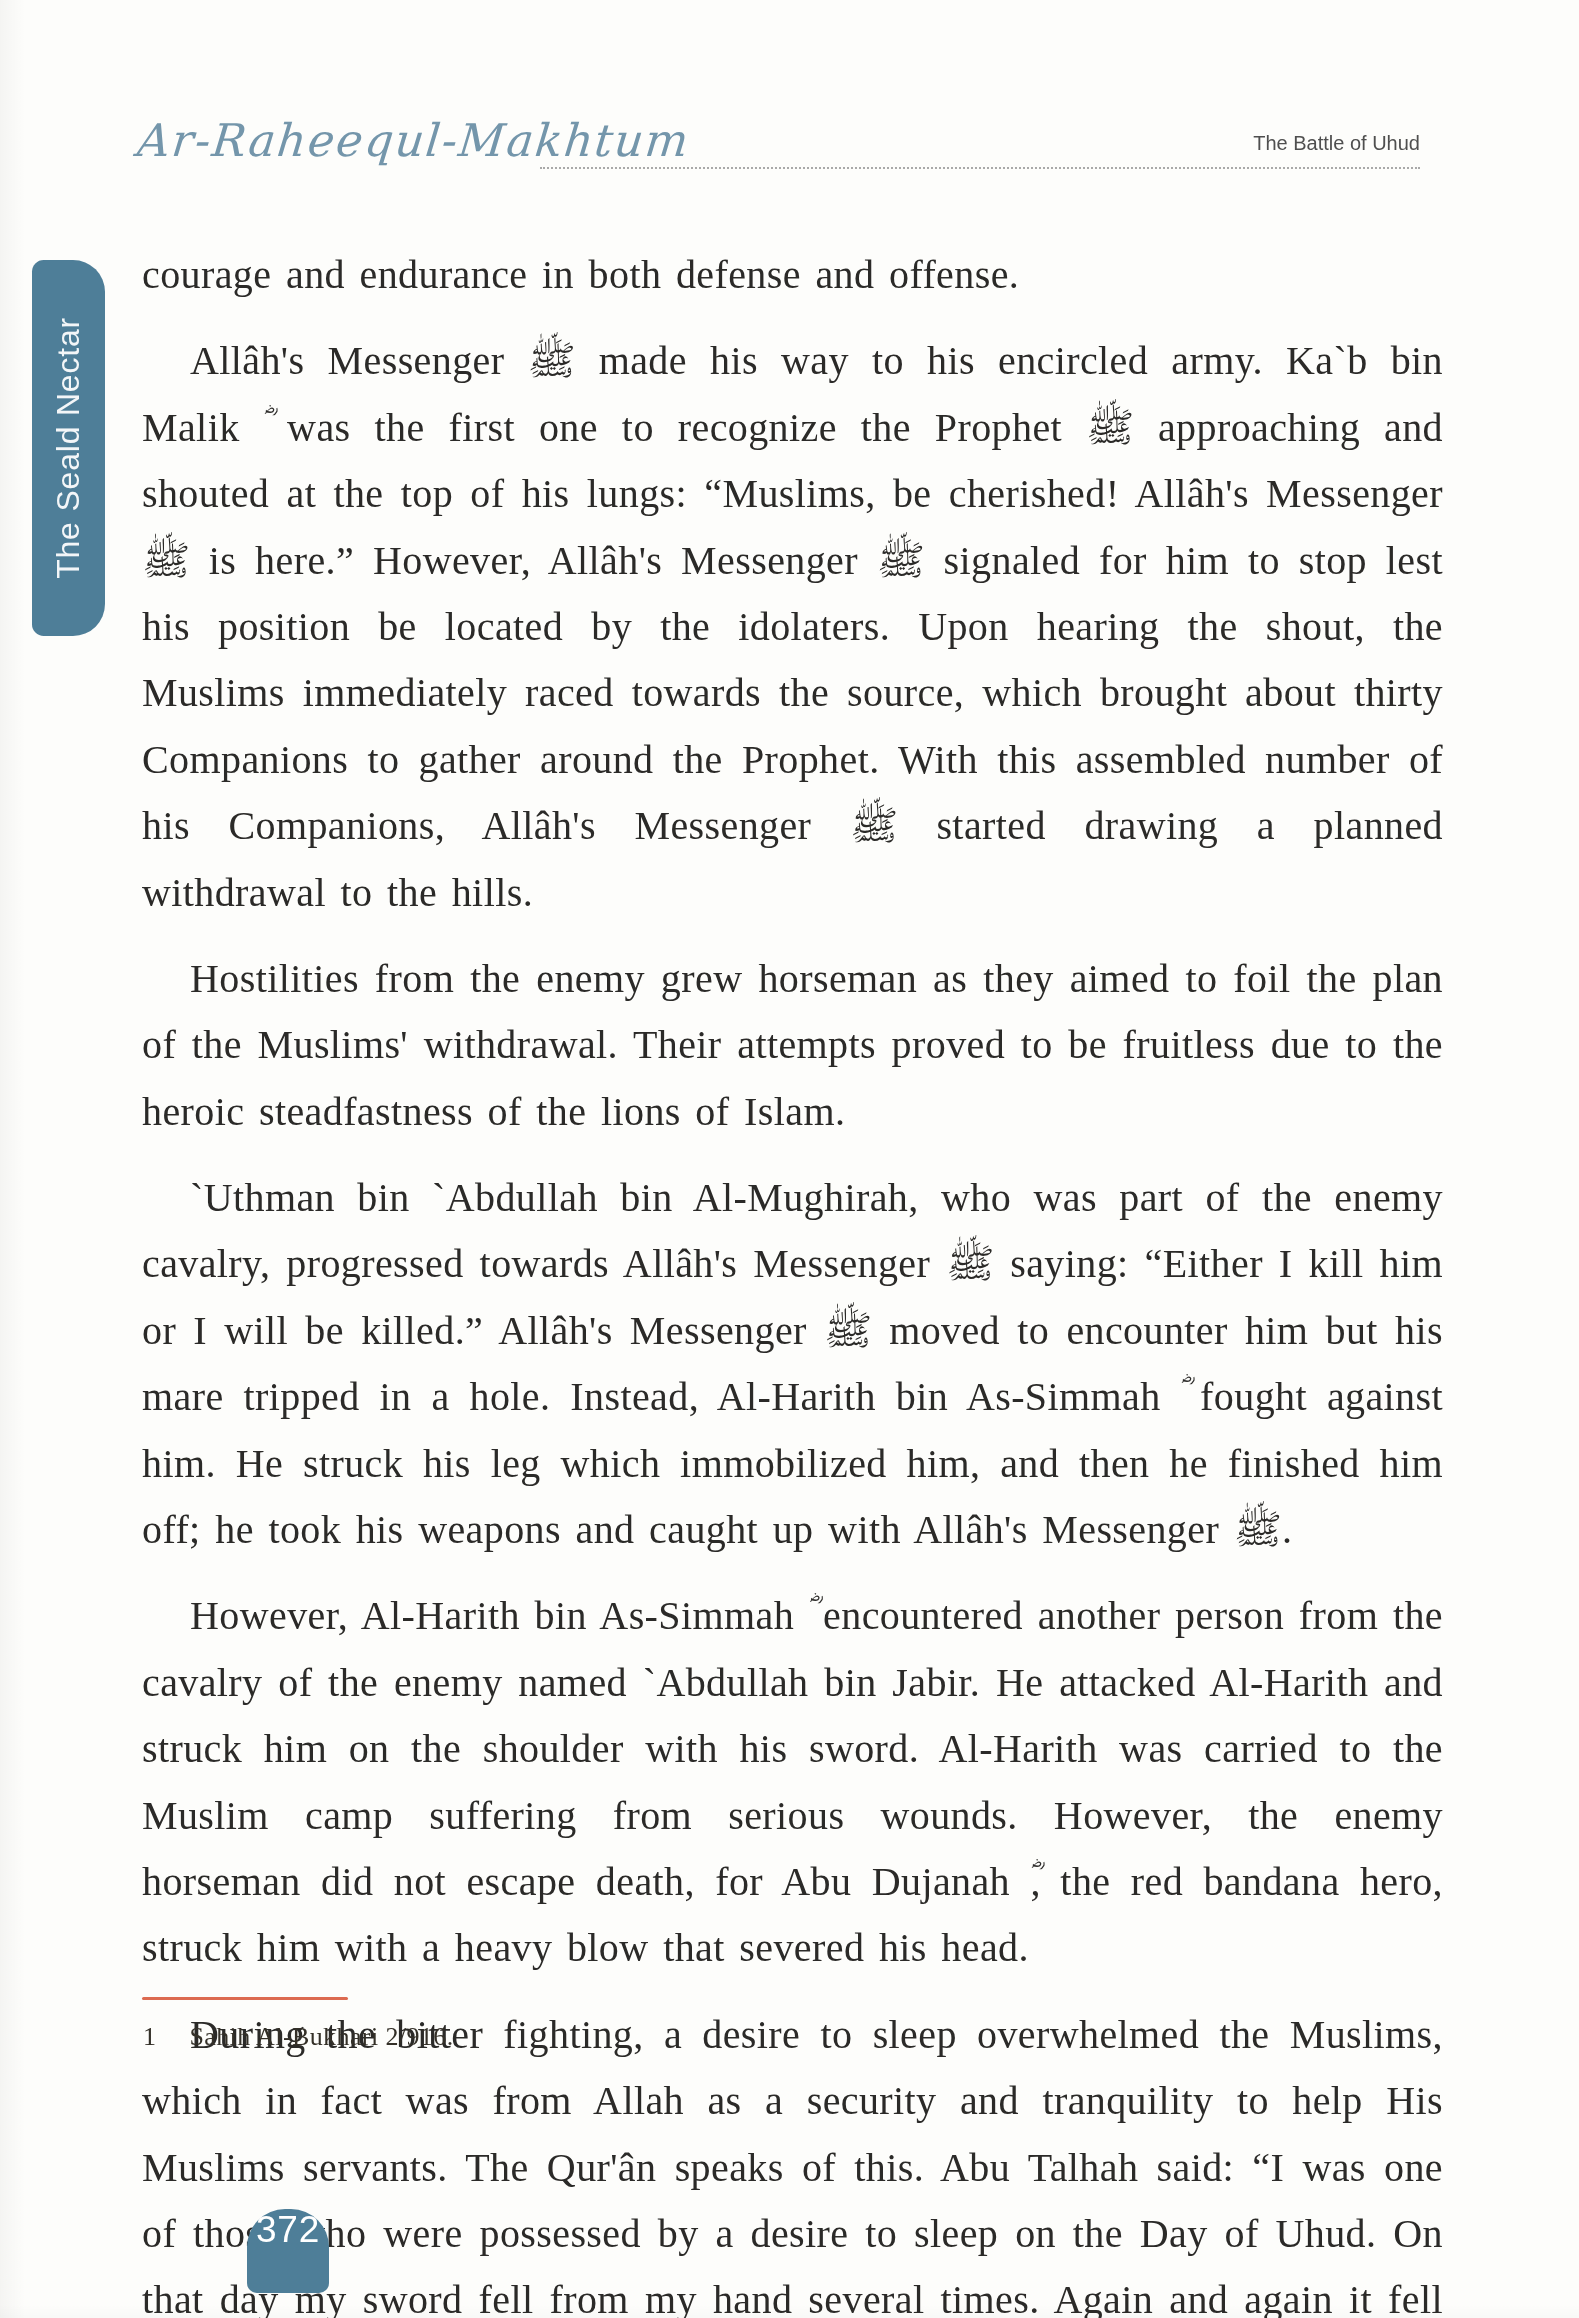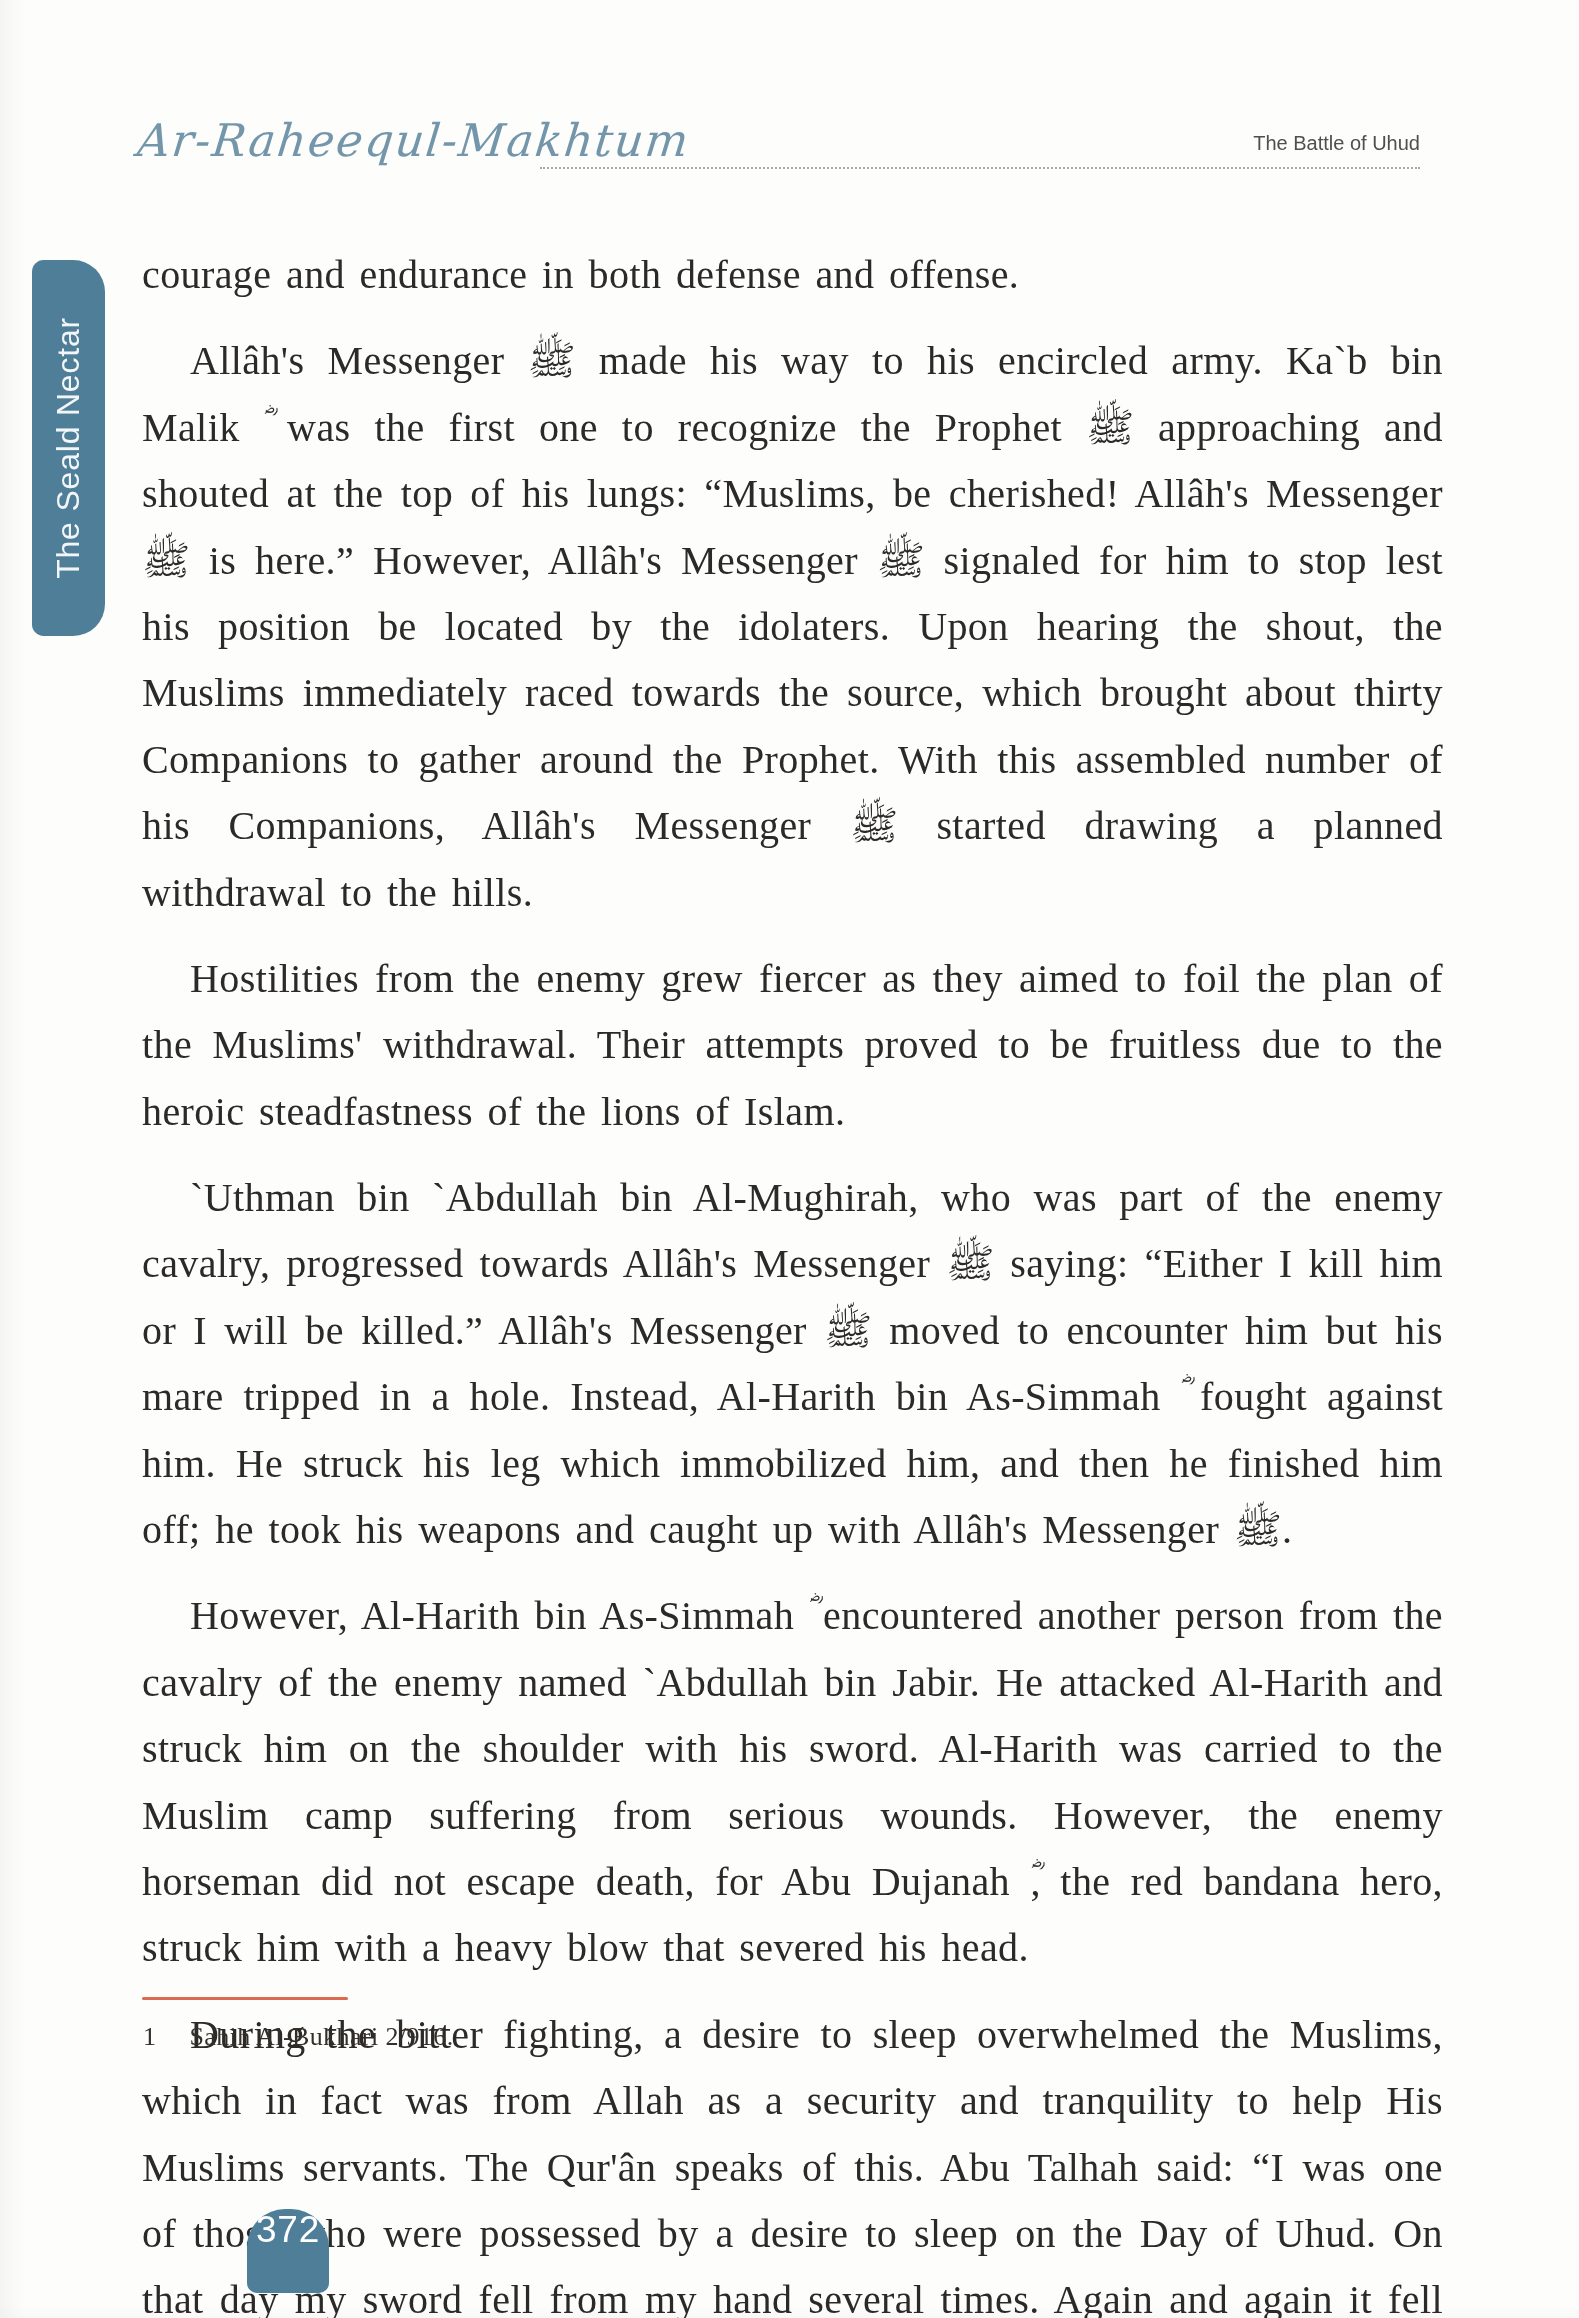--- a/index.html
+++ b/index.html
@@ -149,21 +149,21 @@
 
   <div class="chapter-title">The Battle of Uhud</div>
 
   <div class="side-tab">
     <span class="vtext">The Seald Nectar</span>
   </div>
 
   <div class="body-text">
       <p class="para">courage and endurance in both defense and offense.</p>
       <p class="para indent">Allâh's Messenger ﷺ made his way to his encircled army. Ka`b bin Malik ؓ was the first one to recognize the Prophet ﷺ approaching and shouted at the top of his lungs: “Muslims, be cherished! Allâh's Messenger ﷺ is here.” However, Allâh's Messenger ﷺ signaled for him to stop lest his position be located by the idolaters. Upon hearing the shout, the Muslims immediately raced towards the source, which brought about thirty Companions to gather around the Prophet. With this assembled number of his Companions, Allâh's Messenger ﷺ started drawing a planned withdrawal to the hills.</p>
-      <p class="para indent">Hostilities from the enemy grew fiercer as they aimed to foil the plan of the Muslims' withdrawal. Their attempts proved to be fruitless due to the heroic steadfastness of the lions of Islam.</p>
+      <p class="para indent">Hostilities from the enemy grew horseman as they aimed to foil the plan of the Muslims' withdrawal. Their attempts proved to be fruitless due to the heroic steadfastness of the lions of Islam.</p>
       <p class="para indent">`Uthman bin `Abdullah bin Al-Mughirah, who was part of the enemy cavalry, progressed towards Allâh's Messenger ﷺ saying: “Either I kill him or I will be killed.” Allâh's Messenger ﷺ moved to encounter him but his mare tripped in a hole. Instead, Al-Harith bin As-Simmah ؓ fought against him. He struck his leg which immobilized him, and then he finished him off; he took his weapons and caught up with Allâh's Messenger ﷺ.</p>
       <p class="para indent">However, Al-Harith bin As-Simmah ؓ encountered another person from the cavalry of the enemy named `Abdullah bin Jabir. He attacked Al-Harith and struck him on the shoulder with his sword. Al-Harith was carried to the Muslim camp suffering from serious wounds. However, the enemy horseman did not escape death, for Abu Dujanah ؓ, the red bandana hero, struck him with a heavy blow that severed his head.</p>
       <p class="para indent">During the bitter fighting, a desire to sleep overwhelmed the Muslims, which in fact was from Allah as a security and tranquility to help His Muslims servants.  The Qur'ân speaks of this. Abu Talhah said: “I was one of those who were possessed by a desire to sleep on the Day of Uhud. On that day my sword fell from my hand several times. Again and again it fell down, and again and again I would pic kit up.”<sup>1</sup></p>
     </div>
 
   <div class="footnote-rule"></div>
 
   <div class="footnote">
     <span>1</span>
     <span>Sahih Al-Bukhari 2/916.</span>

